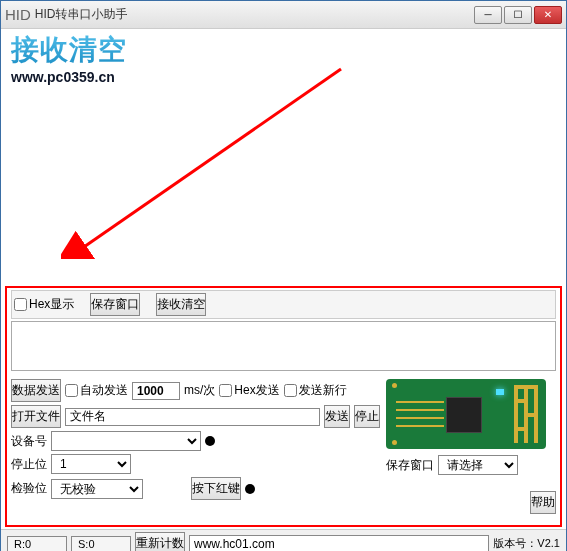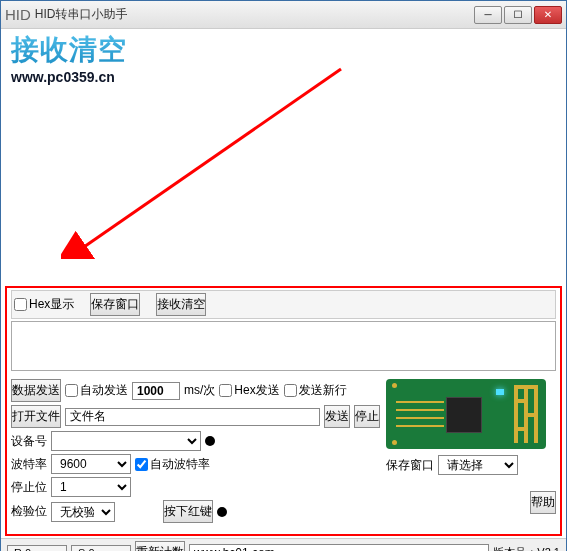--- a/index.html
+++ b/index.html
@@ -109,41 +109,31 @@
           <button class="btn">发送</button>
           <button class="btn">停止</button>
         </div>
 
         <div class="row">
           <span class="label">设备号</span>
           <select class="input" style="width:150px"></select>
           <span class="dot"></span>
         </div>
 
-        <div class="row">
-          <span class="label">波特率</span>
-          <select class="input" style="width:80px">
-            <option>9600</option>
-          </select>
-          <label class="chk-label">
-            <input type="checkbox" checked="" style="">
-            <span>自动波特率</span>
-          </label>
-        </div>
 
         <div class="row">
           <span class="label">停止位</span>
           <select class="input" style="width:80px">
             <option>1</option>
           </select>
         </div>
 
         <div class="row">
           <span class="label">检验位</span>
-          <select class="input" style="width:64px">
+          <select class="input" style="width:92px">
             <option>无校验</option>
           </select>
           <span style="width:40px"></span>
           <button class="btn">按下红键</button>
           <span class="dot"></span>
         </div>
       </div>
 
       <div class="right-controls">
         <div class="module-img">

